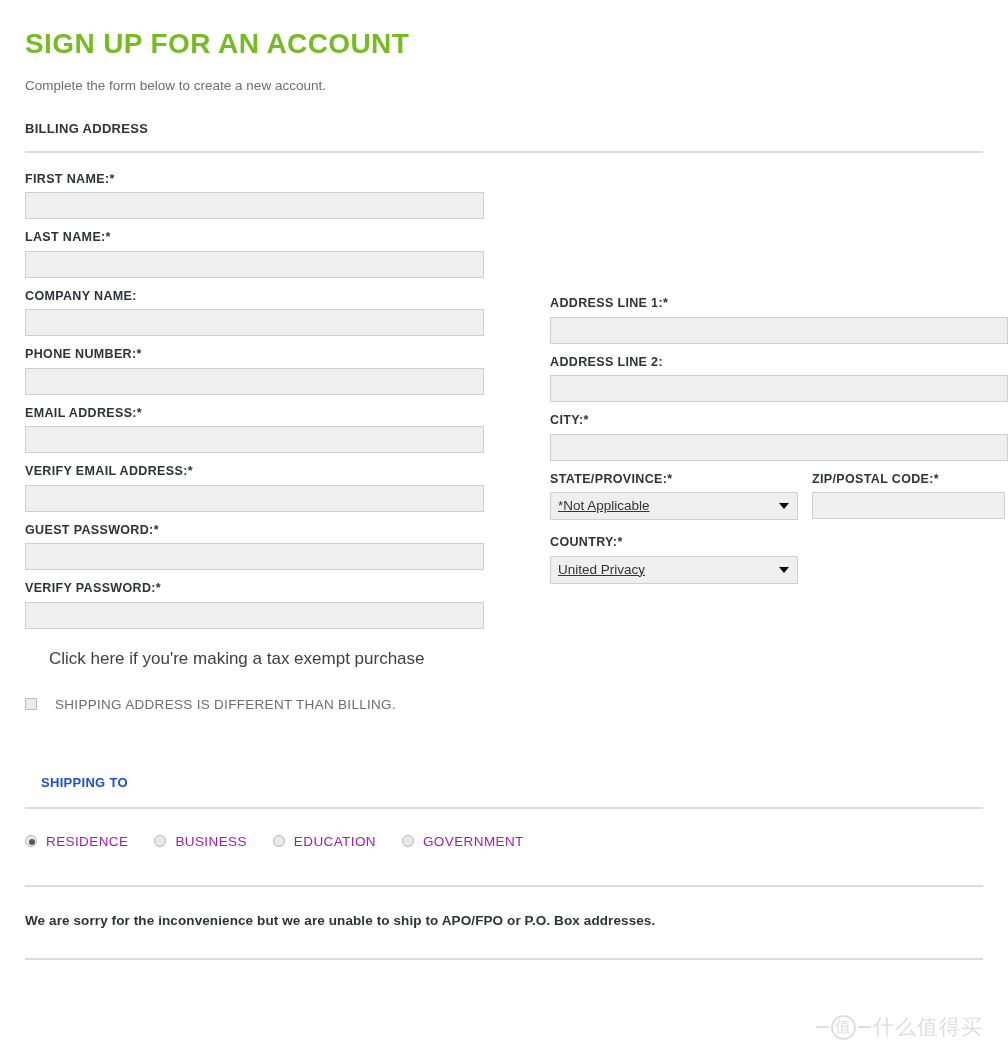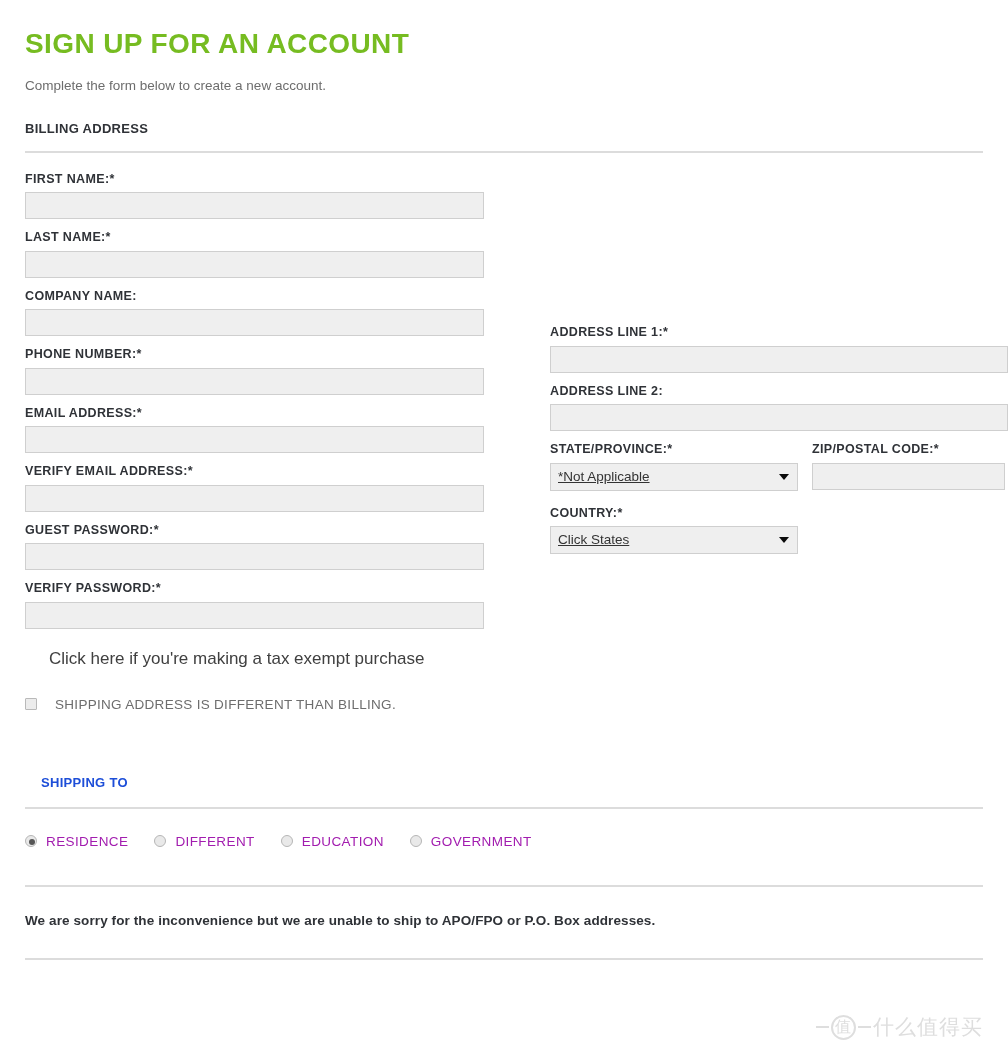--- a/index.html
+++ b/index.html
@@ -330,57 +330,61 @@
       <div class="field">
         <label class="field-label">ADDRESS LINE 1:*</label>
         <input class="text-input wide" type="text" value="" style="">
       </div>
 
       <div class="field">
         <label class="field-label">ADDRESS LINE 2:</label>
         <input class="text-input wide" type="text" value="" style="">
       </div>
 
+      <div class="field">
+        <label class="field-label">CITY:*</label>
+        <input class="text-input wide" type="text" value="" style="">
+      </div>
 
       <div class="row-two">
         <div class="col-a">
           <label class="field-label">STATE/PROVINCE:*</label>
           <span class="select-wrap">
             <span class="select-input">*Not Applicable</span>
             <span class="select-arrow"></span>
           </span>
         </div>
         <div class="col-b">
           <label class="field-label">ZIP/POSTAL CODE:*</label>
           <input class="text-input zip" type="text" value="" style="">
         </div>
       </div>
 
       <div class="field">
         <label class="field-label">COUNTRY:*</label>
         <span class="select-wrap">
-          <span class="select-input">Click States</span>
+          <span class="select-input">United Privacy</span>
           <span class="select-arrow"></span>
         </span>
       </div>
 
     </div>
   </div>
 
   <h2 class="shipping-title">SHIPPING TO</h2>
   <hr class="rule rule-ship">
 
   <div class="radio-row">
     <label class="radio-item">
       <span class="radio-circle checked"></span>
       <span class="radio-label">RESIDENCE</span>
     </label>
     <label class="radio-item">
       <span class="radio-circle"></span>
-      <span class="radio-label">DIFFERENT</span>
+      <span class="radio-label">BUSINESS</span>
     </label>
     <label class="radio-item">
       <span class="radio-circle"></span>
       <span class="radio-label">EDUCATION</span>
     </label>
     <label class="radio-item">
       <span class="radio-circle"></span>
       <span class="radio-label">GOVERNMENT</span>
     </label>
   </div>

